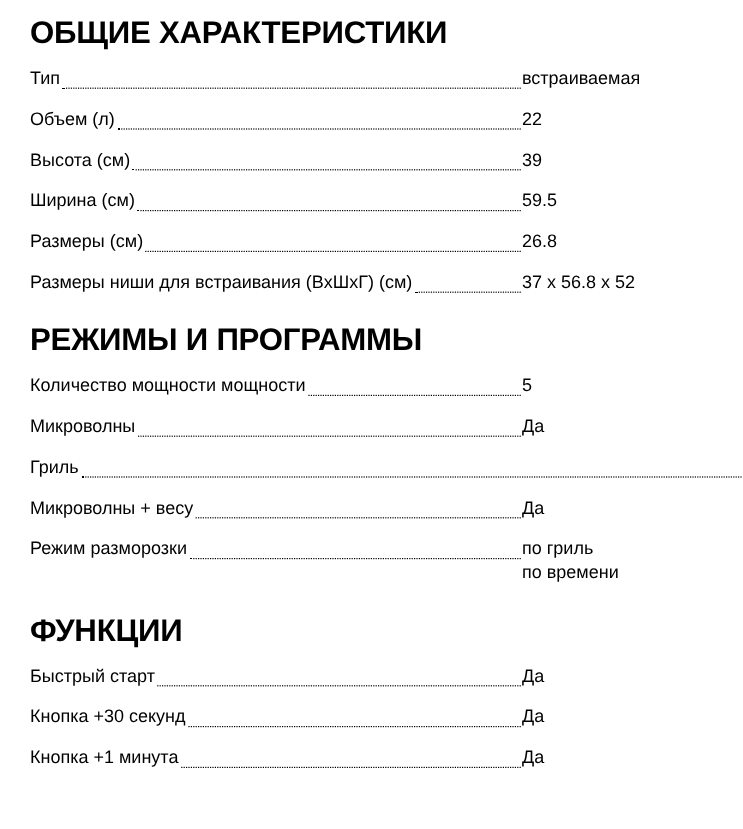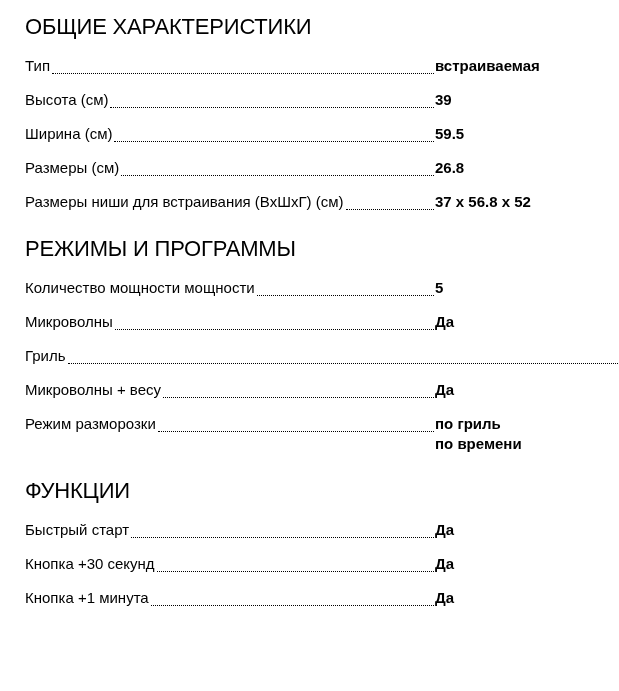--- a/index.html
+++ b/index.html
@@ -11,22 +11,22 @@
   }
   .page {
     width: 619px;
     height: 691px;
     padding: 14px 0 0 25px;
     overflow: hidden;
   }
   .section { margin: 0; }
   .section + .section { margin-top: 24px; }
   .section-title {
-    font-size: 22px;
-    font-weight: normal;
+    font-size: 26px;
+    font-weight: bold;
     line-height: 26px;
     letter-spacing: -0.2px;
     margin-bottom: 16px;
     color: #000000;
   }
   .row {
     display: flex;
     align-items: flex-start;
     font-size: 15px;
     line-height: 20px;
@@ -39,38 +39,42 @@
   .leader {
     flex: 1 1 auto;
     height: 18px;
     border-bottom: 1px dotted #000000;
     margin: 0 1px 0 2px;
     min-width: 10px;
   }
   .value {
     flex: 0 0 184px;
     width: 184px;
-    font-weight: bold;
   }
   .value-line { display: block; }
 </style>
 </head>
 <body>
 
 <div class="page">
 
   <div class="section">
     <h2 class="section-title">ОБЩИЕ ХАРАКТЕРИСТИКИ</h2>
 
     <div class="row">
       <span class="label">Тип</span>
       <span class="leader"></span>
       <span class="value">встраиваемая</span>
     </div>
 
+    <div class="row">
+      <span class="label">Объем (л)</span>
+      <span class="leader"></span>
+      <span class="value">22</span>
+    </div>
 
     <div class="row">
       <span class="label">Высота (см)</span>
       <span class="leader"></span>
       <span class="value">39</span>
     </div>
 
     <div class="row">
       <span class="label">Ширина (см)</span>
       <span class="leader"></span>

